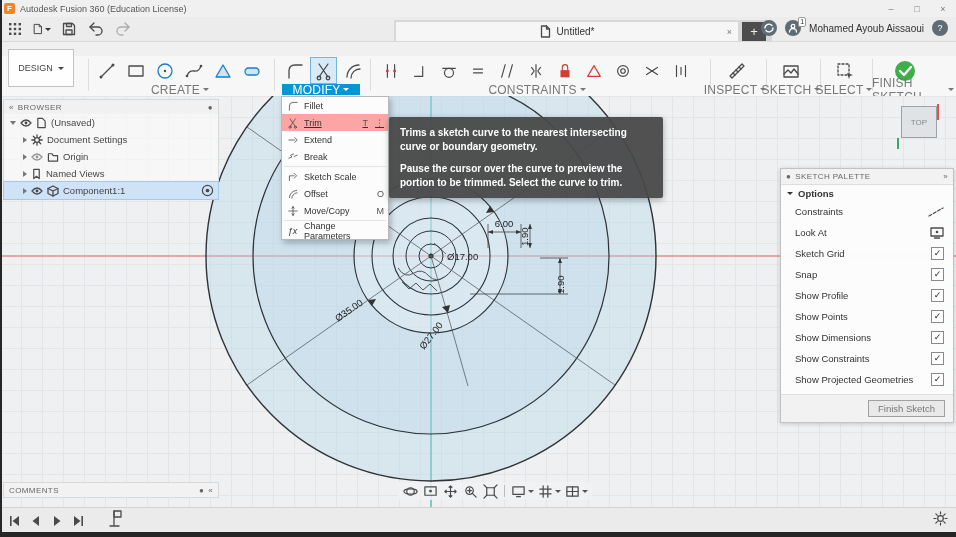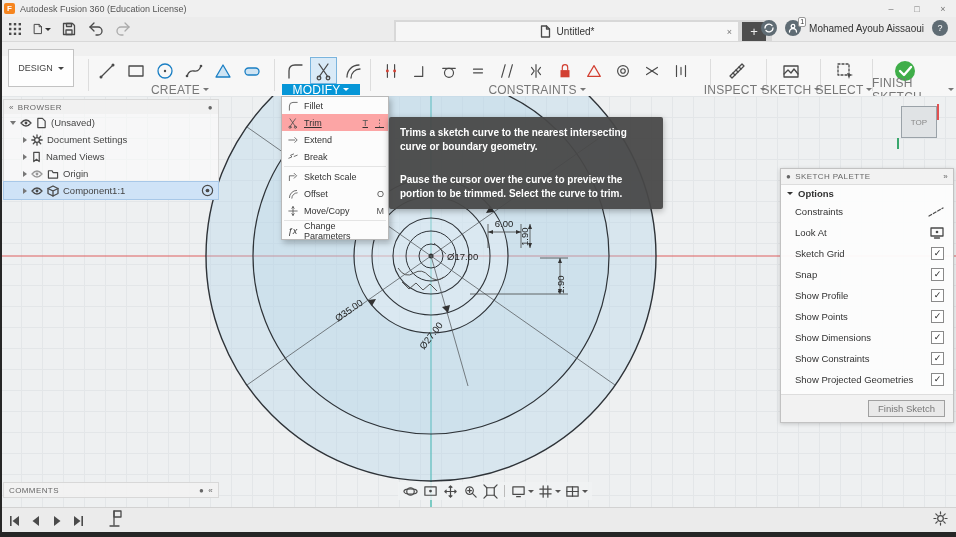--- a/index.html
+++ b/index.html
@@ -127,21 +127,21 @@
   .mrow.hl{background:#fca5a5;text-decoration:underline;}
   .micon{width:13px;display:flex;justify-content:center;}
   .mlabel{flex:1;}
   .msc{color:#555;width:8px;text-align:right;}
   .mdots{color:#555;margin-left:2px;}
   .msep{height:1px;background:#e4e4e4;margin:1px 2px;}
 
   .tooltip{position:absolute;left:389px;top:21px;width:252px;background:rgba(72,72,72,.95);
     color:#fff;padding:9px 11px;font-size:10px;font-weight:bold;line-height:1.35;
     border-radius:2px;box-shadow:0 2px 6px rgba(0,0,0,.3);z-index:7;}
-  .tooltip .tt-body{margin-top:20px;}
+  .tooltip .tt-body{margin-top:9px;}
 
   
   .timeline{position:absolute;left:0;top:507px;right:0;height:25px;background:#ebebeb;
     border-top:1px solid #d2d2d2;display:flex;align-items:center;padding:0 8px;gap:7px;}
   .pbtn{width:14px;height:14px;display:flex;align-items:center;justify-content:center;}
   .tl-marker{margin-left:16px;}
   .tl-gear{margin-left:auto;}
   .bottom-strip{position:absolute;left:0;top:532px;right:0;height:5px;background:#262626;}
   .left-strip{position:absolute;left:0;top:0;width:2px;height:537px;background:#262626;z-index:50;}
 </style>
@@ -520,36 +520,36 @@
           <span class="tri"></span>
         <svg class="ic" width="12" height="12" viewBox="0 0 12 12">
             <circle cx="6" cy="6" r="2.4"></circle>
             <path d="M6 .8v2M6 9.2v2M.8 6h2M9.2 6h2M2.3 2.3l1.4 1.4M9.7 2.3 8.3 3.7M2.3 9.7l1.4-1.4M9.7 9.7 8.3 8.3"></path>
           </svg>
         <span>Document Settings</span>
       </div>
       <div class="brow">
         <span class="indent"></span>
           <span class="tri"></span>
-        <svg class="ic" width="11" height="12" viewBox="0 0 12 12">
-            <path d="M3 1h6v10L6 8.5 3 11z"></path>
-          </svg>
-        <span>Named Views</span>
+        <svg class="ic" width="12" height="12" viewBox="0 0 12 12" style="opacity:.55">
+            <path d="M1 6q5-6 10 0q-5 6-10 0z"></path>
+            <circle class="f" cx="6" cy="6" r="1.4"></circle>
+          </svg>
+        <svg class="ic" width="12" height="11" viewBox="0 0 12 12">
+            <path d="M1 3h4l1 2h5v6H1z"></path>
+          </svg>
+        <span>Origin</span>
       </div>
       <div class="brow">
         <span class="indent"></span>
           <span class="tri"></span>
-        <svg class="ic" width="12" height="12" viewBox="0 0 12 12" style="opacity:.55">
-            <path d="M1 6q5-6 10 0q-5 6-10 0z"></path>
-            <circle class="f" cx="6" cy="6" r="1.4"></circle>
-          </svg>
-        <svg class="ic" width="12" height="11" viewBox="0 0 12 12">
-            <path d="M1 3h4l1 2h5v6H1z"></path>
-          </svg>
-        <span>Origin</span>
+        <svg class="ic" width="11" height="12" viewBox="0 0 12 12">
+            <path d="M3 1h6v10L6 8.5 3 11z"></path>
+          </svg>
+        <span>Named Views</span>
       </div>
       <div class="brow selrow">
         <span class="indent"></span>
           <span class="tri"></span>
         <svg class="ic" width="12" height="12" viewBox="0 0 12 12">
             <path d="M1 6q5-6 10 0q-5 6-10 0z"></path>
             <circle class="f" cx="6" cy="6" r="1.4"></circle>
           </svg>
         <svg class="ic" width="12" height="12" viewBox="0 0 12 12">
             <path d="M6 1l5 2.5v5L6 11 1 8.5v-5z"></path>

